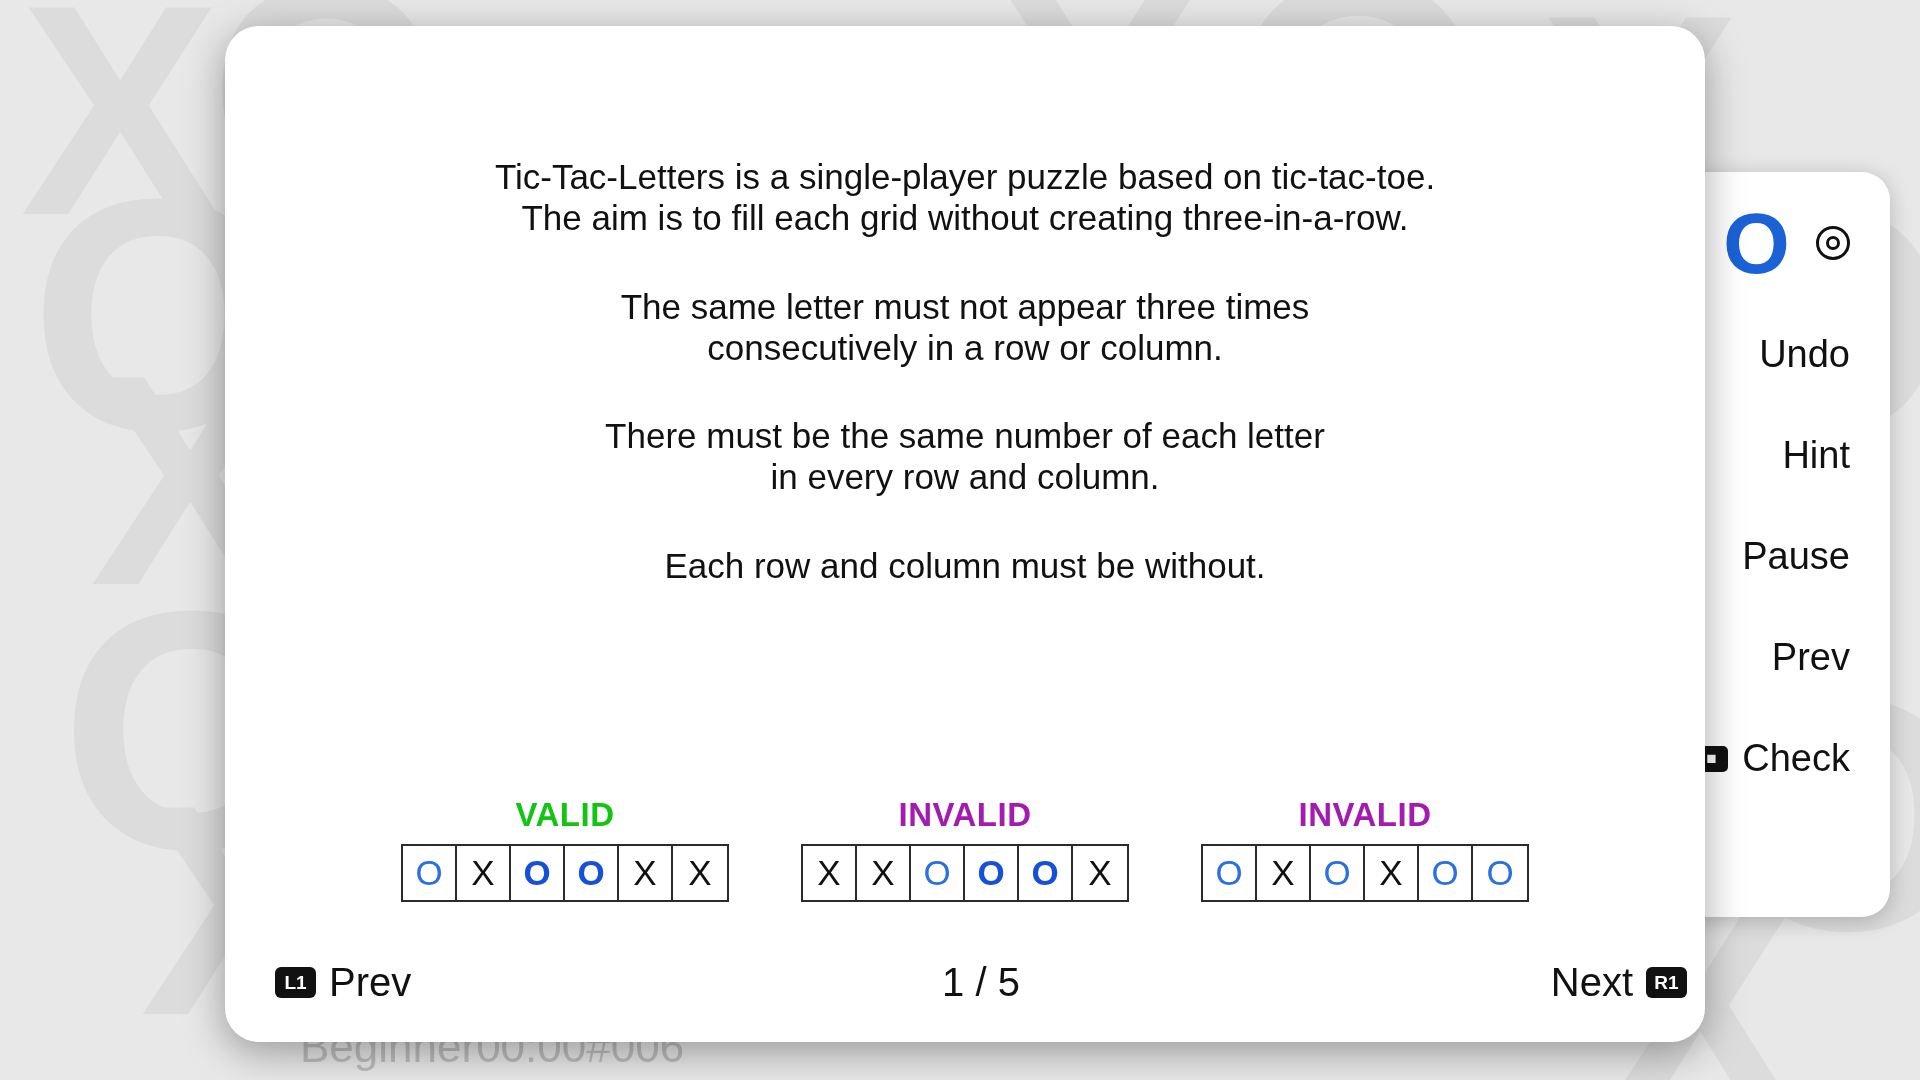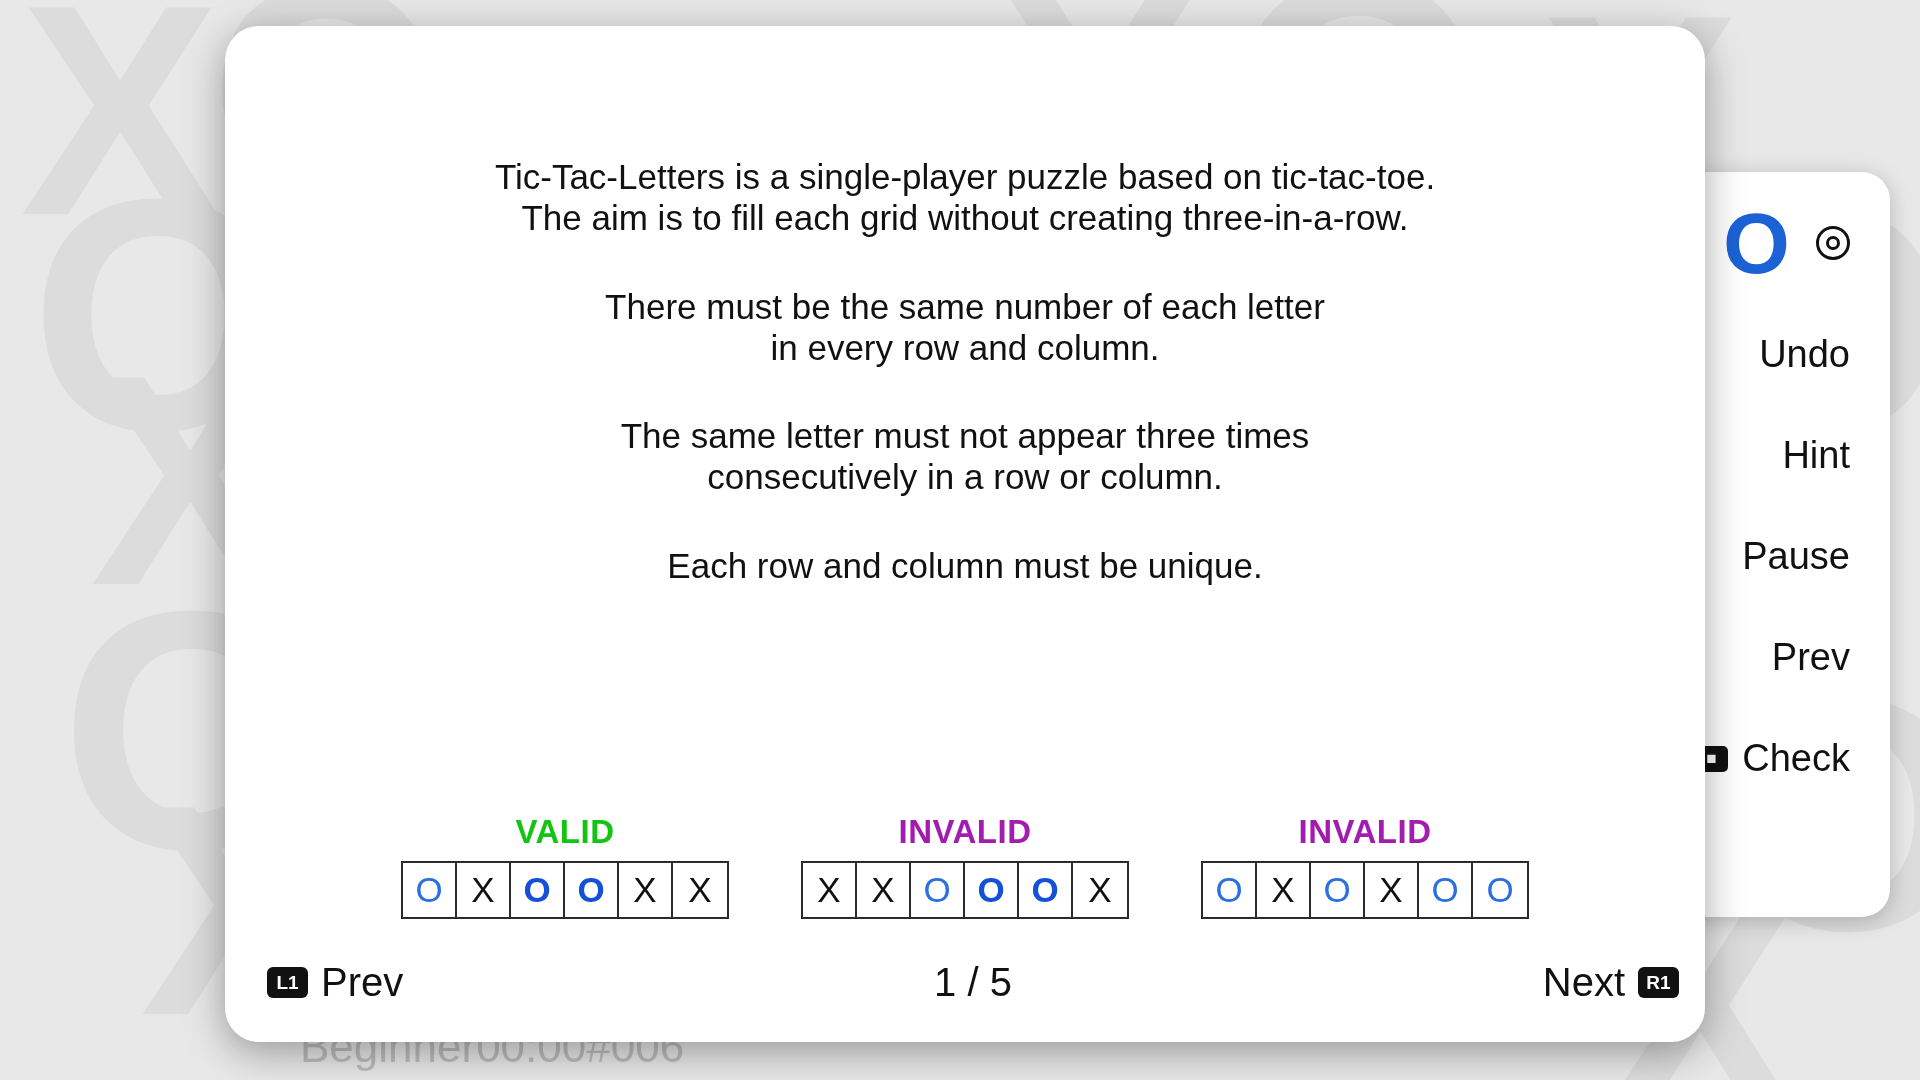--- a/index.html
+++ b/index.html
@@ -174,21 +174,20 @@
   .example {
     display: flex;
     flex-direction: column;
     align-items: center;
   }
   .ex-label {
     font-size: 33px;
     font-weight: bold;
     letter-spacing: 0.5px;
     margin-bottom: 10px;
-    margin-top: 17px;
   }
   .ex-label.valid { color: #13c413; }
   .ex-label.invalid { color: #a21caf; }
   .ex-row {
     display: flex;
     border: 2px solid #2b2b2b;
     background: #fff;
   }
   .cell {
     width: 54px;
@@ -201,21 +200,21 @@
     box-sizing: border-box;
   }
   .cell:last-child { border-right: none; }
   .cell.x { color: #111; font-weight: normal; }
   .cell.o-light { color: #2b6fe0; font-weight: normal; }
   .cell.o-bold { color: #1550d8; font-weight: bold; }
 
   
   #modal-footer {
     position: absolute;
-    left: 8px;
+    left: 16px;
     bottom: 30px;
     width: 100%;
     height: 60px;
     padding: 0 34px;
     box-sizing: border-box;
     display: flex;
     align-items: center;
     justify-content: space-between;
     font-size: 40px;
     color: #111;
@@ -297,23 +296,23 @@
 
   <div id="status-strip">
     <span>Beginner</span>
     <span>00:00</span>
     <span>#006</span>
   </div>
 
   <div id="help-modal">
     <div id="modal-body">
         <div class="para">Tic-Tac-Letters is a single-player puzzle based on tic-tac-toe.<br>The aim is to fill each grid without creating three-in-a-row.</div>
+        <div class="para">The same letter must not appear three times<br>consecutively in a row or column.</div>
         <div class="para">There must be the same number of each letter<br>in every row and column.</div>
-        <div class="para">The same letter must not appear three times<br>consecutively in a row or column.</div>
-        <div class="para">Each row and column must be unique.</div>
+        <div class="para">Each row and column must be without.</div>
       </div>
 
     <div id="examples">
         <div class="example">
           <div class="ex-label valid">VALID</div>
           <div class="ex-row">
             <div class="cell o-light">O</div>
             <div class="cell x">X</div>
             <div class="cell o-bold">O</div>
             <div class="cell o-bold">O</div>

